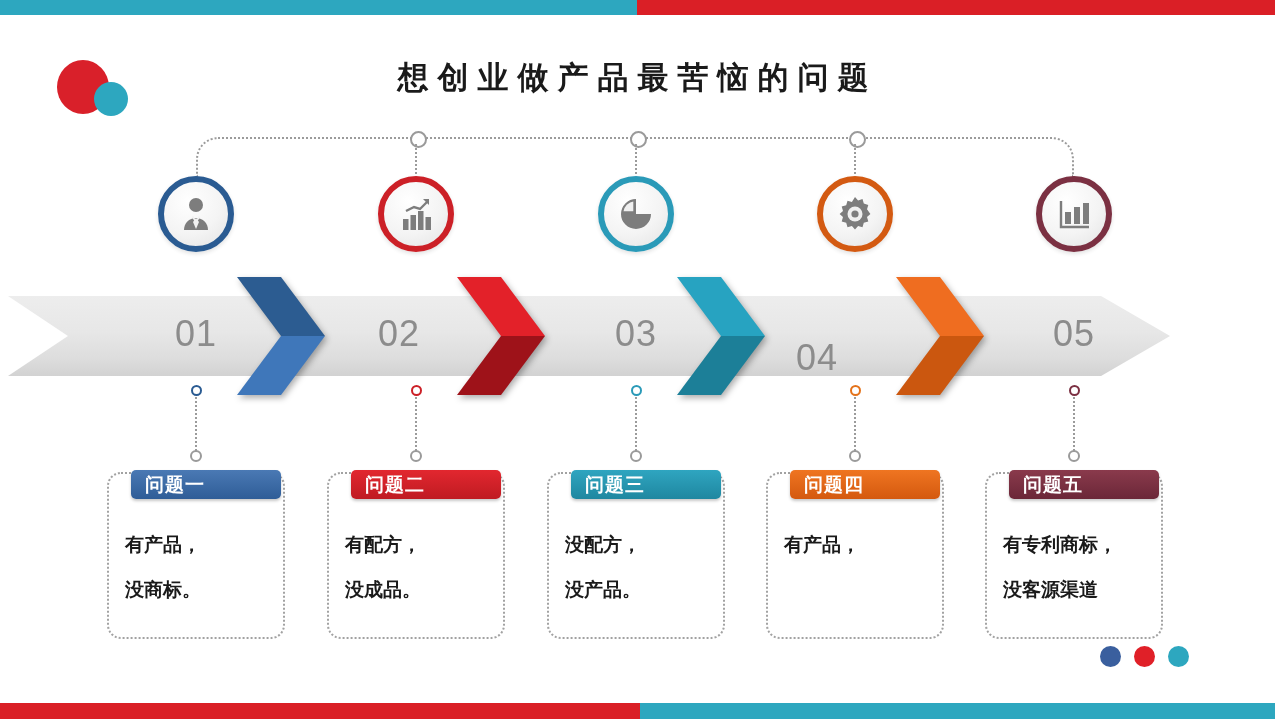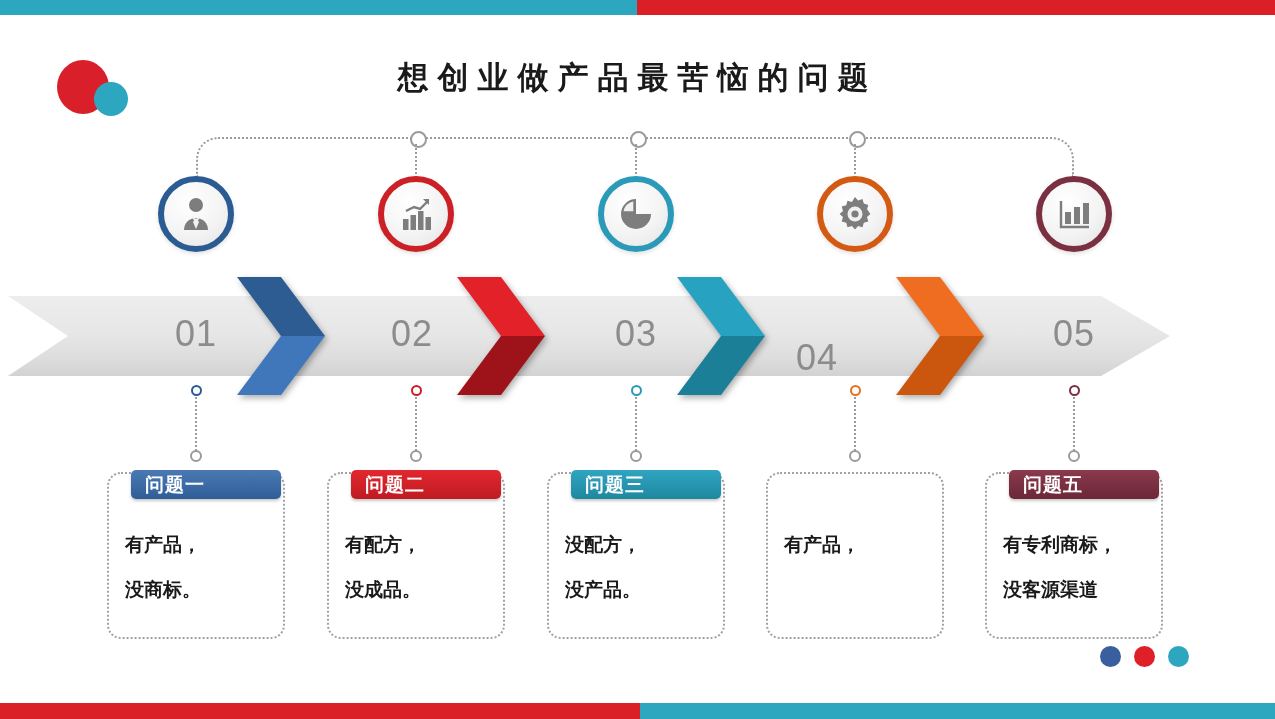--- a/index.html
+++ b/index.html
@@ -299,21 +299,21 @@
             <rect x="19" y="12" width="6" height="17" fill="#7d7d7d"></rect>
             <rect x="28" y="8" width="6" height="21" fill="#7d7d7d"></rect>
           </svg>
         </span>
       </div>
     </div>
 
   <div class="banner"></div>
   <div id="num-layer">
       <div class="banner-num" style="left: 196px;">01</div>
-      <div class="banner-num" style="left: 412px;">02</div>
+      <div class="banner-num" style="left: 399px;">02</div>
       <div class="banner-num" style="left: 636px;">03</div>
       <div class="banner-num" style="left: 817px; margin-top: 24px;">04</div>
       <div class="banner-num" style="left: 1074px;">05</div>
     </div>
   <div id="chev-layer">
       <div class="chev" style="left: 281px;">
         <svg width="88" height="118" viewBox="0 0 88 118">
           <path d="M0 0 L44 0 L88 59 L44 59 Z" fill="#2c5c91"></path>
           <path d="M44 59 L88 59 L44 118 L0 118 Z" fill="#3f77ba"></path>
         </svg>
@@ -378,20 +378,23 @@
       <div class="card" style="left: 636px;">
         <div class="card-head" style="background: linear-gradient(rgb(47, 165, 192) 0%, rgb(31, 135, 160) 100%);">
           <span>问题三</span>
         </div>
         <div class="card-body">
           <div>没配方，</div>
           <div>没产品。</div>
         </div>
       </div>
       <div class="card" style="left: 855px;">
+        <div class="card-head" style="background: linear-gradient(rgb(239, 117, 33) 0%, rgb(212, 89, 15) 100%);">
+          <span>问题四</span>
+        </div>
         <div class="card-body">
           <div>有产品，</div>
         </div>
       </div>
       <div class="card" style="left: 1074px;">
         <div class="card-head" style="background: linear-gradient(rgb(138, 58, 76) 0%, rgb(107, 39, 56) 100%);">
           <span>问题五</span>
         </div>
         <div class="card-body">
           <div>有专利商标，</div>

